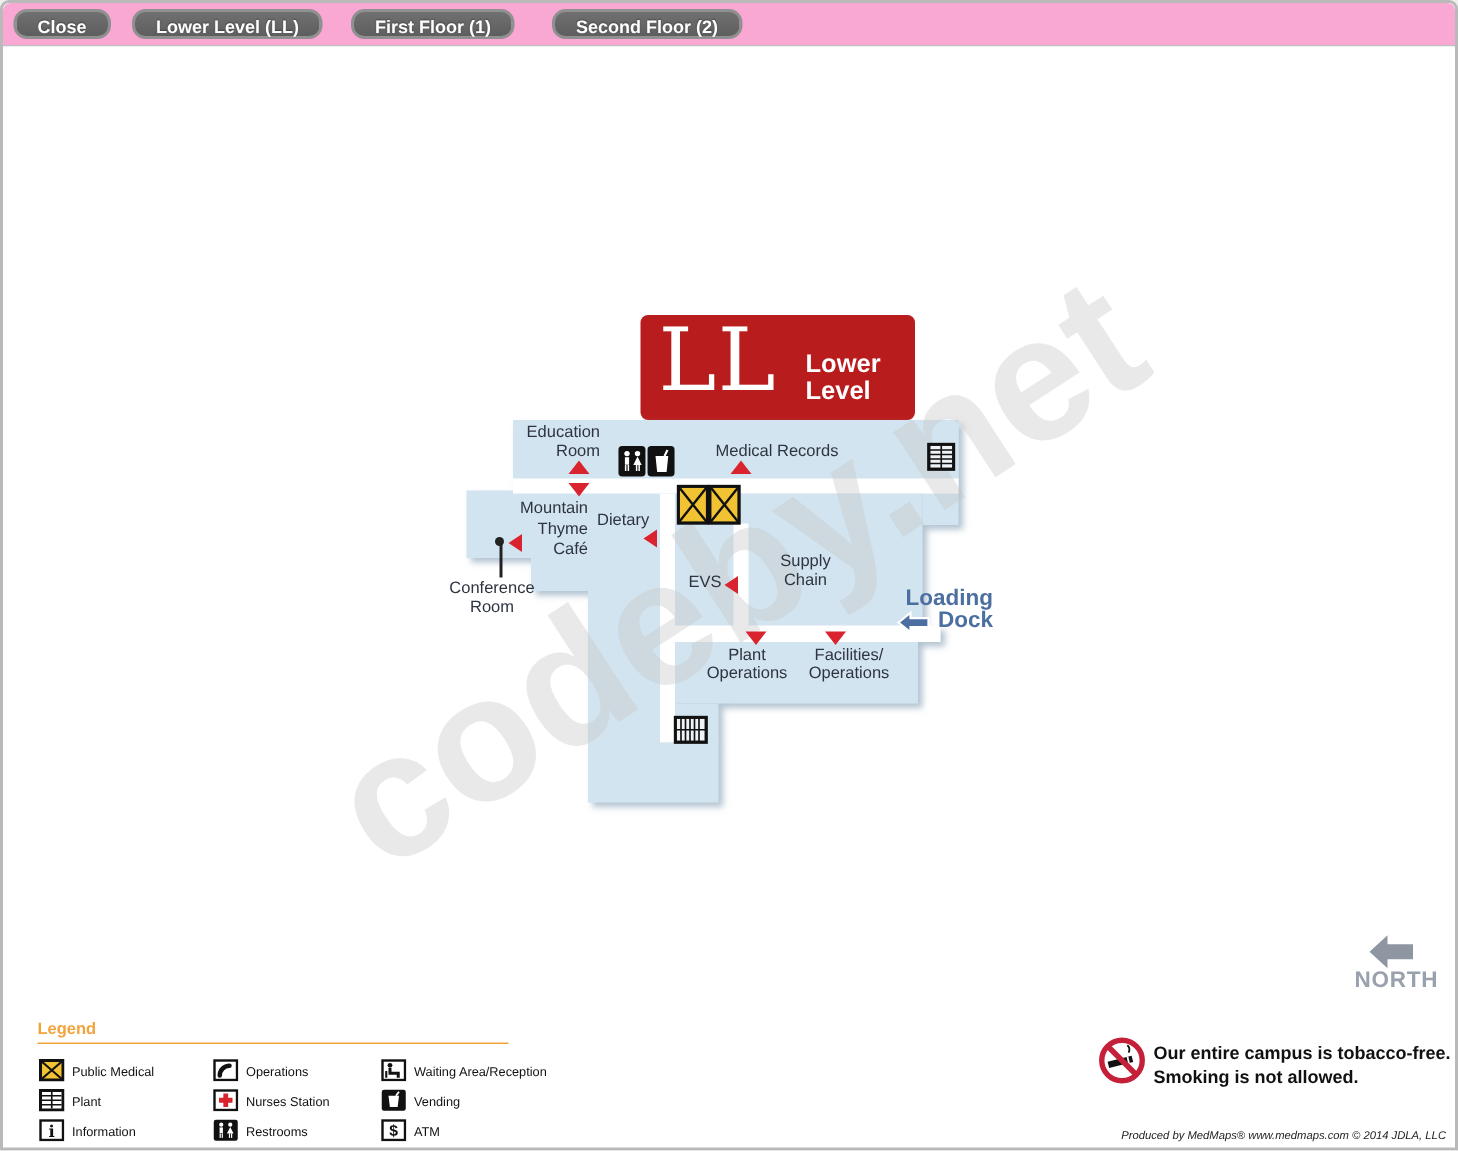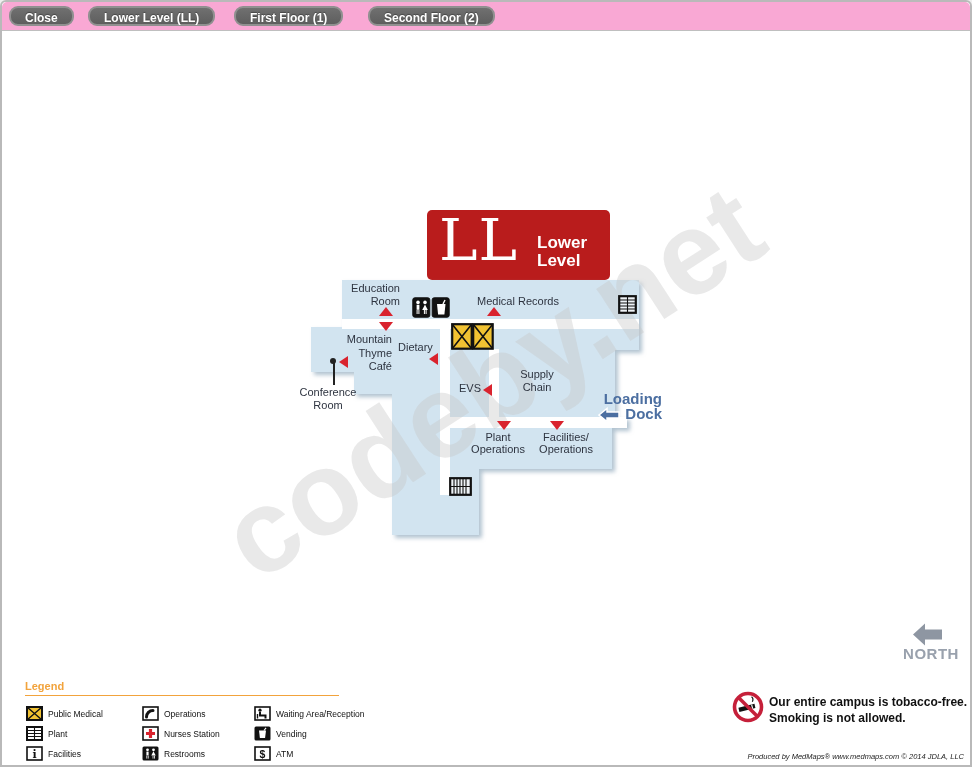--- a/index.html
+++ b/index.html
@@ -186,21 +186,21 @@
       <rect x="1" y="1" width="15" height="13" fill="#fff" stroke="#111" stroke-width="2"></rect>
       <path d="M2,4.5 H15 M2,7.5 H15 M2,10.5 H15 M8.5,2 V13" stroke="#111" stroke-width="1.1" fill="none"></path>
     </svg>
     <span class="lg-label">Plant</span>
   </div>
   <div class="lg-item" style="left:24px;top:744px">
     <svg class="lg-ic" width="17" height="15">
       <rect x="1" y="1" width="15" height="13" fill="#fff" stroke="#111" stroke-width="1.6"></rect>
       <text x="8.5" y="12" text-anchor="middle" font-family="DejaVu Serif,serif" font-size="11" font-weight="bold" fill="#111">i</text>
     </svg>
-    <span class="lg-label">Facilities</span>
+    <span class="lg-label">Information</span>
   </div>
 
   <div class="lg-item" style="left:140px;top:704px">
     <svg class="lg-ic" width="17" height="15">
       <rect x="1" y="1" width="15" height="13" fill="#fff" stroke="#111" stroke-width="1.6"></rect>
       <path d="M4.5,11 A6.5,6.5 0 0 1 11,4.5" stroke="#111" stroke-width="3" stroke-linecap="round" fill="none"></path>
     </svg>
     <span class="lg-label">Operations</span>
   </div>
   <div class="lg-item" style="left:140px;top:724px">

